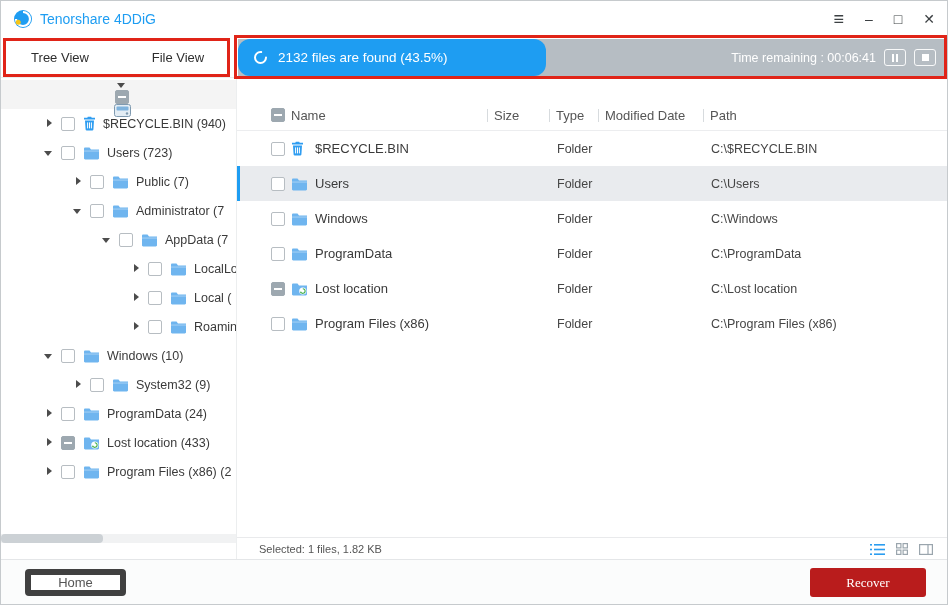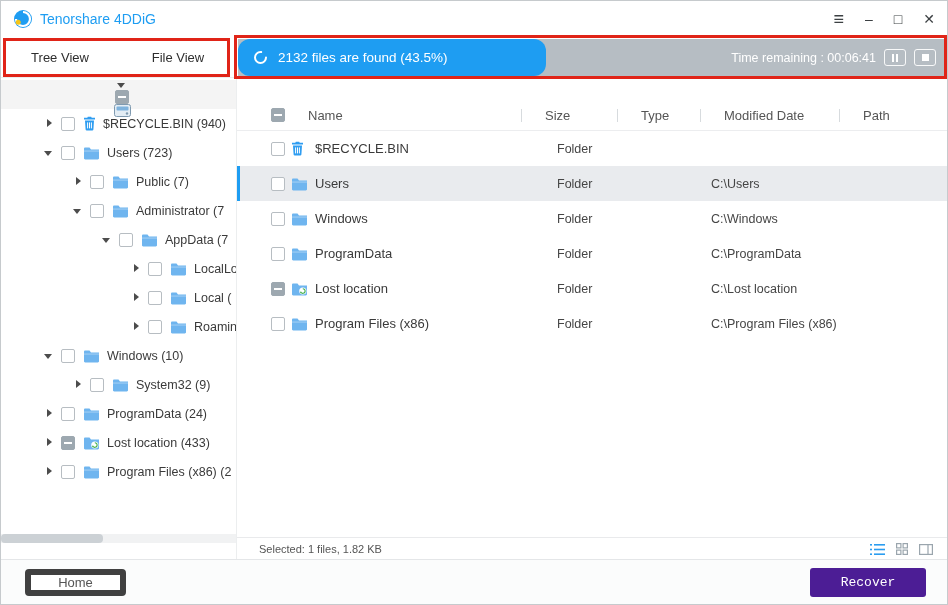--- a/index.html
+++ b/index.html
@@ -79,21 +79,21 @@
   .tree-label { overflow: hidden; }
   .sidebar-hscroll { position: absolute; left: 0; top: 533px; width: 235px; height: 9px; background: #f1f2f3; }
   .sidebar-hscroll .thumb { width: 102px; height: 9px; background: #ccd1d5; border-radius: 4px; }
   .v-divider { position: absolute; left: 235px; top: 77px; width: 1px; height: 481px; background: #eceeef; }
 
   
   .table-header {
     position: absolute; left: 236px; top: 99px; width: 710px; height: 31px;
     display: flex; align-items: center;
     border-bottom: 1px solid #ecedef;
-    color: #555; font-size: 13px; gap: 17px;
+    color: #555; font-size: 13px;
   }
   .table-header .cb { margin-left: 34px; }
   .hc { white-space: nowrap; }
   .h-name { margin-left: 6px; width: 196px; }
   .vsep { width: 1px; height: 13px; background: #d7dbde; flex: none; }
   .h-size { margin-left: 6px; width: 55px; }
   .h-type { margin-left: 6px; width: 42px; }
   .h-mod  { margin-left: 6px; width: 98px; }
   .h-path { margin-left: 6px; flex: 1; }
 
@@ -120,22 +120,22 @@
 
   
   .footer { position: absolute; left: 0; top: 558px; width: 100%; height: 47px; background: #fbfcfc; border-top: 1px solid #e4e6e8; }
   .btn-home {
     position: absolute; left: 24px; top: 9px; width: 101px; height: 27px;
     background: #fff; border: 6px solid #404040; border-radius: 4px;
     color: #555; font-size: 13px; font-family: inherit; cursor: pointer;
   }
   .btn-recover {
     position: absolute; right: 21px; top: 8px; width: 116px; height: 29px;
-    background: #4c1d95; border: none; border-radius: 3px;
-    color: #fff; font-size: 13px; font-family: Liberation Mono, monospace; cursor: pointer;
+    background: #b91c1c; border: none; border-radius: 3px;
+    color: #fff; font-size: 13px; font-family: Liberation Serif, serif; cursor: pointer;
   }
 </style>
 </head>
 <body>
 
 <div class="window">
 
   <div class="titlebar">
     <div class="logo-area">
       <span class="ticon">
@@ -368,20 +368,21 @@
           <svg width="13" height="15" viewBox="0 0 13 15">
             <path d="M4.8 0.8 h3.4 l0.5 1 H12 v1.6 H1 V1.8 h3.3 Z" fill="#2f9df1"></path>
             <path d="M2 4.4 h9 l-0.6 9 a1.2 1.2 0 0 1 -1.2 1.1 H3.8 a1.2 1.2 0 0 1 -1.2 -1.1 Z" fill="#2f9df1"></path>
             <path d="M4.6 6.4 v6 M6.5 6.4 v6 M8.4 6.4 v6" stroke="#fff" stroke-width="1"></path>
           </svg>
         </span>
         <span class="c-name">$RECYCLE.BIN</span>
         <span class="c-size"></span>
         <span class="c-type">Folder</span>
         <span class="c-mod"></span>
+        <span class="c-path">C:\$RECYCLE.BIN</span>
       </div>
       <div class="trow sel">
         <span class="cb empty"></span>
         <span class="ticon c-icon">
           <svg width="17" height="14" viewBox="0 0 17 14">
             <path d="M1 2.8 C1 2.1 1.5 1.6 2.2 1.6 h4.3 l1.5 1.9 H16 v8.7 c0 .7-.5 1.2-1.2 1.2 H2.2 C1.5 13.4 1 12.9 1 12.2 Z" fill="#6fb5ef"></path>
             <rect x="1" y="4.5" width="15" height="1.1" fill="#ffffff" opacity="0.35"></rect>
           </svg>
         </span>
         <span class="c-name">Users</span>

